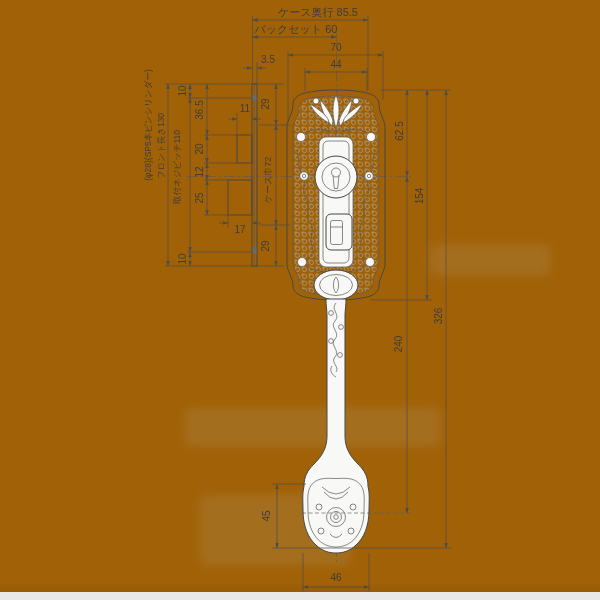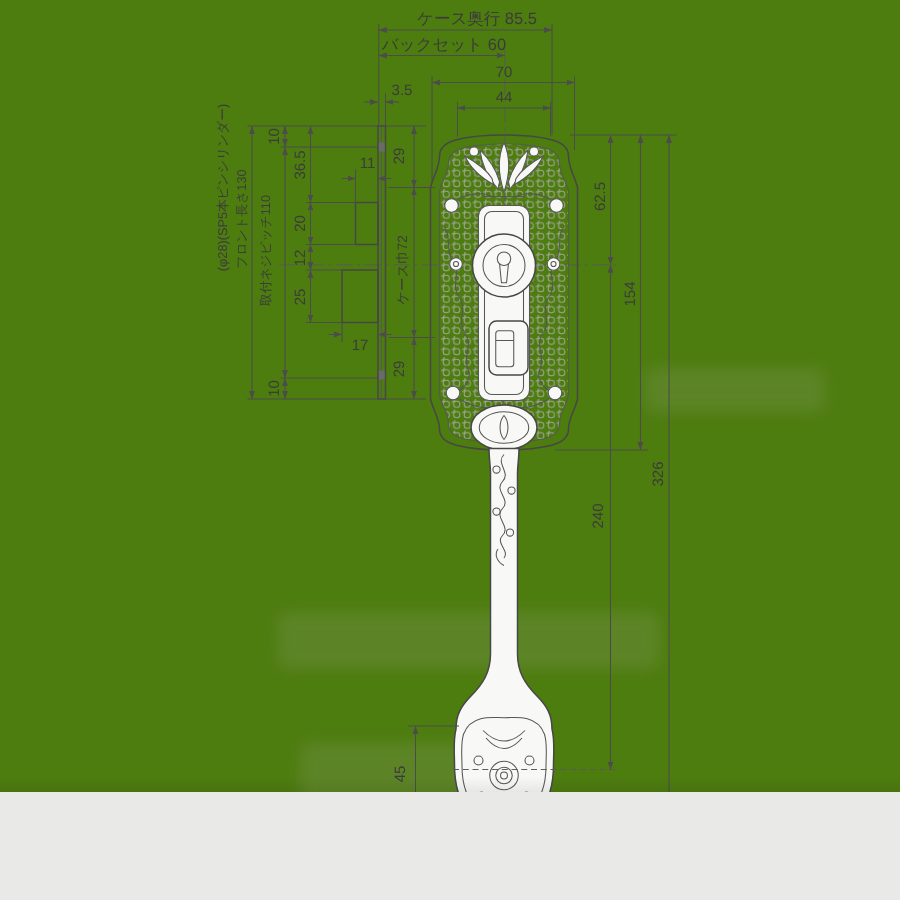--- a/index.html
+++ b/index.html
@@ -1,16 +1,16 @@
 <!DOCTYPE html>
 <html><head>
 <meta charset="utf-8">
 <style>
   html,body{margin:0;padding:0;background:#e9e9e7;}
-  #stage{position:relative;width:600px;height:528px;background:#4d7c0f;overflow:hidden;
+  #stage{position:relative;width:600px;height:592px;background:#a16207;overflow:hidden;
          font-family:"Liberation Sans","DejaVu Sans",sans-serif;}
   #stage:after{content:"";position:absolute;left:0;right:0;bottom:0;height:10px;
          background:linear-gradient(to bottom,rgba(0,0,0,0),rgba(0,0,0,0.07));}
   .wm{position:absolute;background:#b9b9b2;filter:blur(5px);opacity:.14;border-radius:6px;}
   svg{position:absolute;left:0;top:0;}
   svg text{fill:#3c3c3c;}
   .tj{font-size:11px;}          
   .tn{font-size:10px;}          
   .ts{font-size:8.5px;}         
   .tc{font-size:9px;}           

